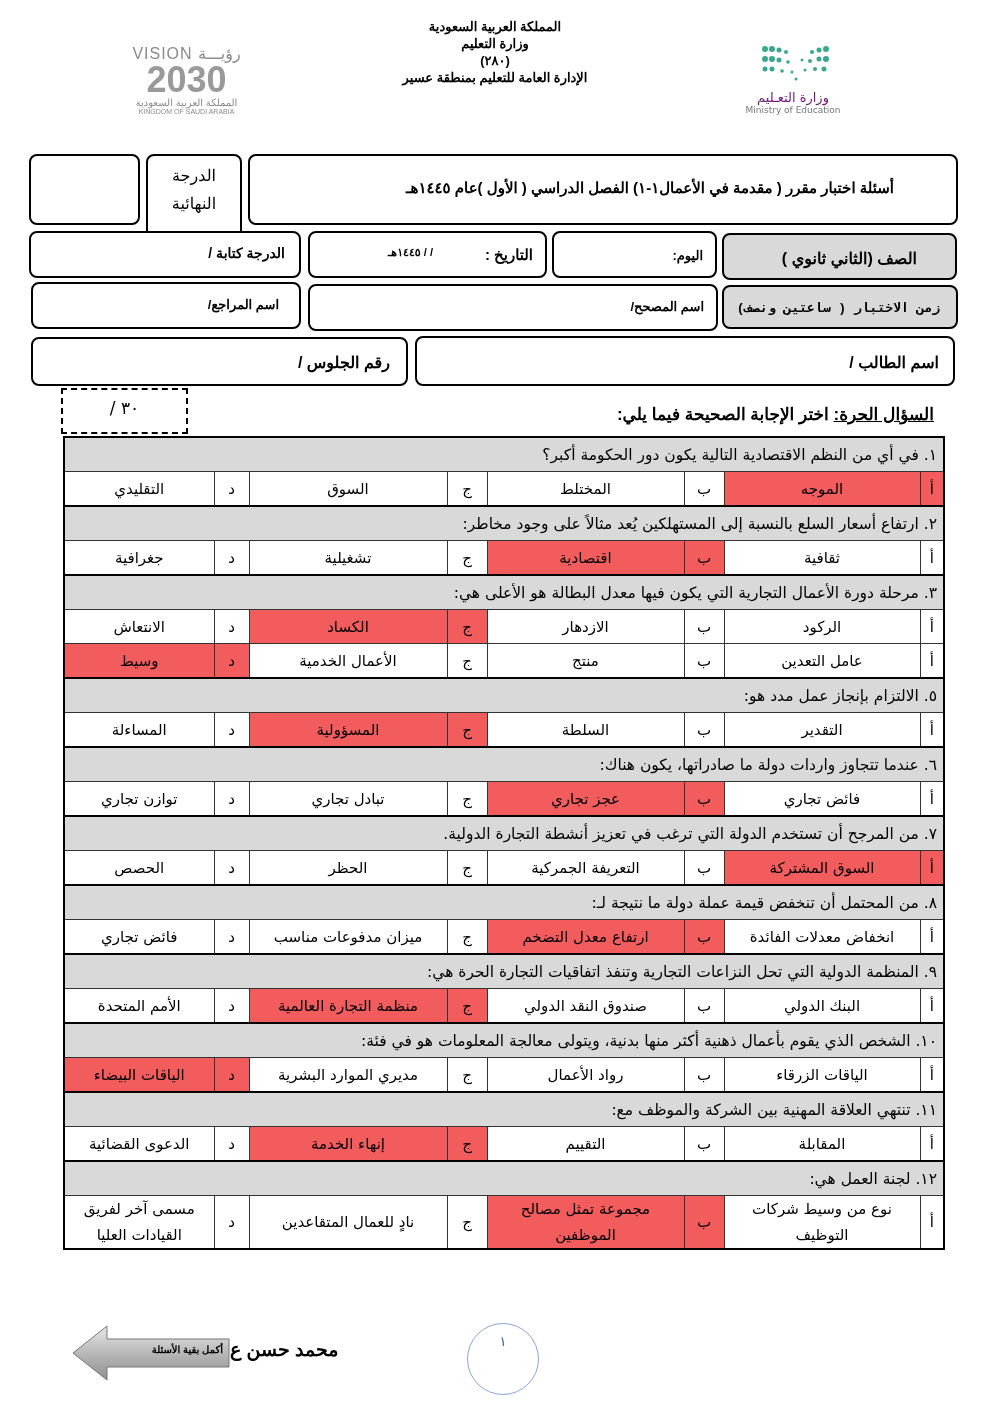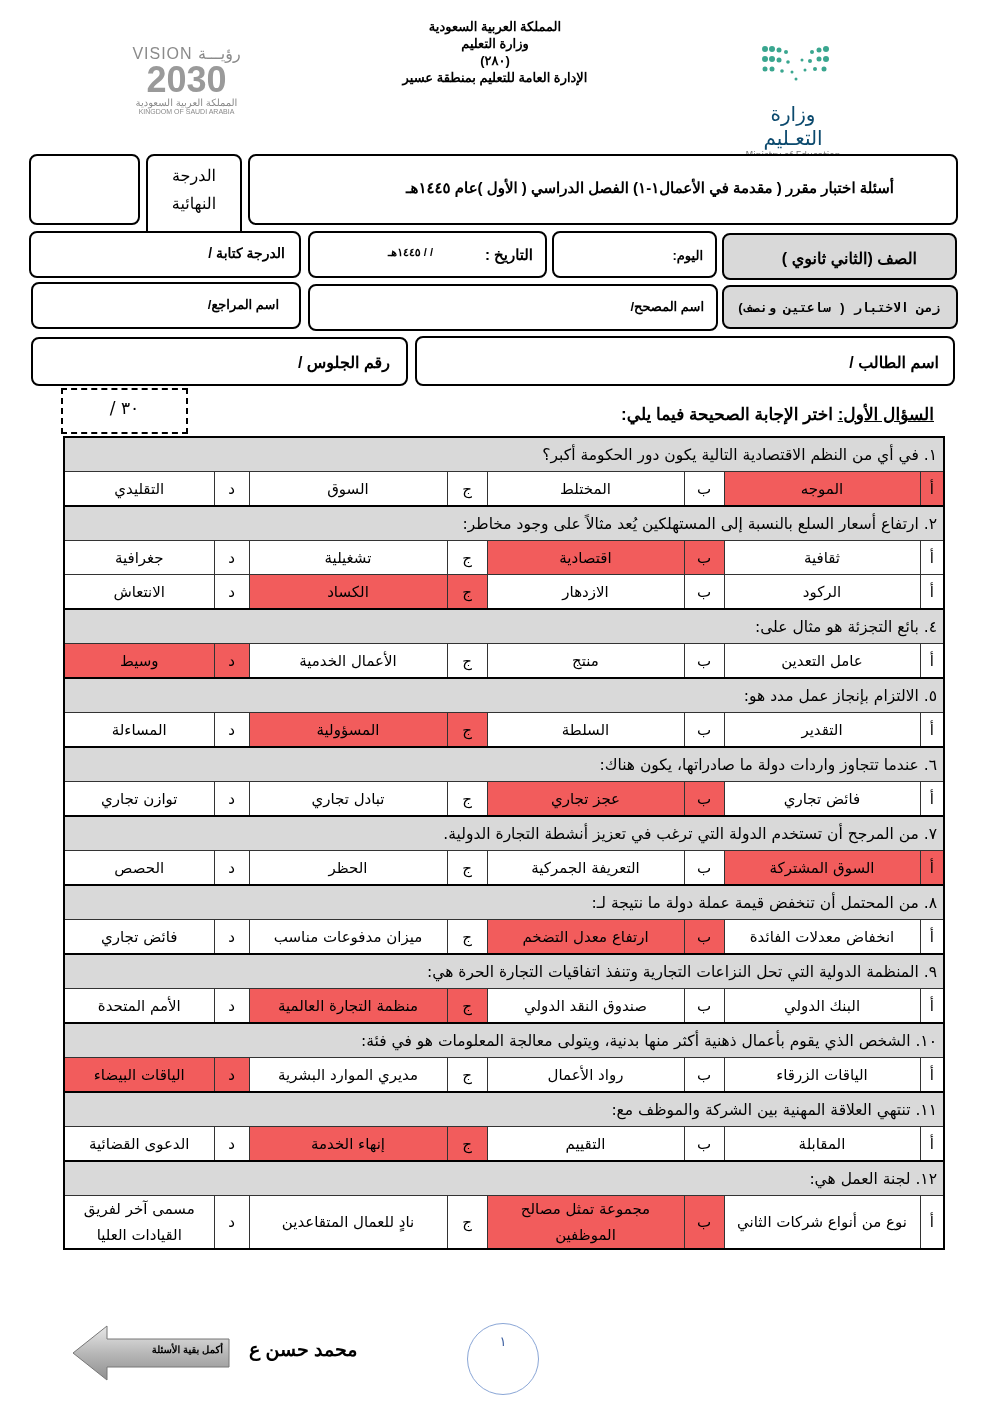--- a/index.html
+++ b/index.html
@@ -16,21 +16,21 @@
             font-family:"DejaVu Sans", sans-serif; border:2px solid #000; }
   table.q td { border:1px solid #333; padding:0 6px; font-size:15px; text-align:center; height:33px; }
   table.q tr.qrow td { background:#d9d9d9; text-align:right; font-size:15.5px; border-top:2px solid #000; }
   table.q td.let { width:10px; padding:0 6px; }
   table.q td.hl { background:#f25c5c; }
   .tall td { height:60px; line-height:26px; }
   .score { left:61px; top:388px; width:127px; height:46px; border:2px dashed #000; box-sizing:border-box;
            font-size:17px; text-align:center; padding-top:8px; }
   .q1title { right:58px; top:404px; direction:rtl; font-family:"Liberation Sans", sans-serif; font-weight:bold; font-size:17px; }
   .q1title u { text-decoration:underline; }
-  .signature { left:230px; top:1338px; font-family:"Liberation Sans", sans-serif; font-weight:bold; font-size:19px; direction:rtl;margin-left:19px; }
+  .signature { left:230px; top:1338px; font-family:"Liberation Sans", sans-serif; font-weight:bold; font-size:19px; direction:rtl; }
   .pagecircle { left:467px; top:1323px; width:72px; height:72px; border:1.5px solid #8aa6d6; border-radius:50%; box-sizing:border-box;
                 text-align:center; color:#3c5fa0; font-size:13px; padding-top:10px; }
 </style>
 </head>
 <body>
 
 <div class="abs hdr-text">
   <div>المملكة العربية السعودية</div>
   <div>وزارة التعليم</div>
   <div>(٢٨٠)</div>
@@ -67,21 +67,21 @@
       <circle cx="5" cy="25" r="2.5"></circle>
         <circle cx="12" cy="25" r="2.5"></circle>
         <circle cx="22" cy="27" r="1.8"></circle>
         <circle cx="32" cy="28" r="1.5"></circle>
         <circle cx="45" cy="26" r="1.5"></circle>
         <circle cx="55" cy="25" r="2"></circle>
         <circle cx="64" cy="25" r="2.5"></circle>
       <circle cx="36" cy="35" r="1.5"></circle>
     </g>
   </svg>
-  <div style="font-size:20px;color:#0c4a6e;direction:rtl;margin-top:18px;">وزارة التعـليم</div>
+  <div style="font-size:13px;color:#701a75;direction:rtl;margin-top:6px;">وزارة التعـليم</div>
   <div style="font-size:9px;color:#777;">Ministry of Education</div>
 </div>
 
 <div class="box" style="left:29px;top:154px;width:111px;height:71px;"></div>
 <div class="box" style="left:146px;top:154px;width:96px;height:85px;font-weight:normal;">
   <div style="position:absolute;left:10px;right:10px;top:6px;text-align:center;font-size:16px;line-height:28px;white-space:normal;">الدرجة النهائية</div>
 </div>
 <div class="box" style="left:248px;top:154px;width:710px;height:71px;text-align:right;">
   <span class="lbl" style="right:62px;top:23px;font-size:15px;">أسئلة اختبار مقرر ( مقدمة في الأعمال١-١) الفصل الدراسي ( الأول )عام ١٤٤٥هـ</span>
 </div>
@@ -115,21 +115,21 @@
 </div>
 <div class="box" style="left:415px;top:336px;width:540px;height:50px;">
   <span class="lbl" style="right:14px;top:15px;font-size:16px;">اسم الطالب /</span>
 </div>
 
 <div class="abs score">
   <span>/  ٣٠</span>
 </div>
 
 <div class="abs q1title">
-  <u>السؤال الأول:</u><span> اختر الإجابة الصحيحة فيما يلي:</span>
+  <u>السؤال الحرة:</u><span> اختر الإجابة الصحيحة فيما يلي:</span>
 </div>
 
 <table class="q">
   <colgroup>
     <col style="width:24px">
       <col style="width:196px">
       <col style="width:40px">
       <col style="width:197px">
       <col style="width:40px">
       <col style="width:198px">
@@ -156,33 +156,33 @@
       <tr>
         <td class="let">أ</td>
         <td class="">ثقافية</td>
         <td class="let hl">ب</td>
         <td class="hl">اقتصادية</td>
         <td class="let">ج</td>
         <td class="">تشغيلية</td>
         <td class="let">د</td>
         <td class="">جغرافية</td>
       </tr>
+      <tr class="qrow">
+        <td colspan="8">٣. مرحلة دورة الأعمال التجارية التي يكون فيها معدل البطالة هو الأعلى هي:</td>
+      </tr>
       <tr>
         <td class="let">أ</td>
         <td class="">الركود</td>
         <td class="let">ب</td>
         <td class="">الازدهار</td>
         <td class="let hl">ج</td>
         <td class="hl">الكساد</td>
         <td class="let">د</td>
         <td class="">الانتعاش</td>
       </tr>
-      <tr class="qrow">
-        <td colspan="8">٤. بائع التجزئة هو مثال على:</td>
-      </tr>
       <tr>
         <td class="let">أ</td>
         <td class="">عامل التعدين</td>
         <td class="let">ب</td>
         <td class="">منتج</td>
         <td class="let">ج</td>
         <td class="">الأعمال الخدمية</td>
         <td class="let hl">د</td>
         <td class="hl">وسيط</td>
       </tr>
@@ -275,21 +275,21 @@
         <td class="let hl">ج</td>
         <td class="hl">إنهاء الخدمة</td>
         <td class="let">د</td>
         <td class="">الدعوى القضائية</td>
       </tr>
       <tr class="qrow">
         <td colspan="8">١٢. لجنة العمل هي:</td>
       </tr>
       <tr class="tall">
         <td class="let">أ</td>
-        <td class="">نوع من أنواع شركات الثاني</td>
+        <td class="">نوع من وسيط شركات التوظيف</td>
         <td class="let hl">ب</td>
         <td class="hl">مجموعة تمثل مصالح الموظفين</td>
         <td class="let">ج</td>
         <td class="">نادٍ للعمال المتقاعدين</td>
         <td class="let">د</td>
         <td class="">مسمى آخر لفريق القيادات العليا</td>
       </tr>
     </tbody>
 </table>
 

